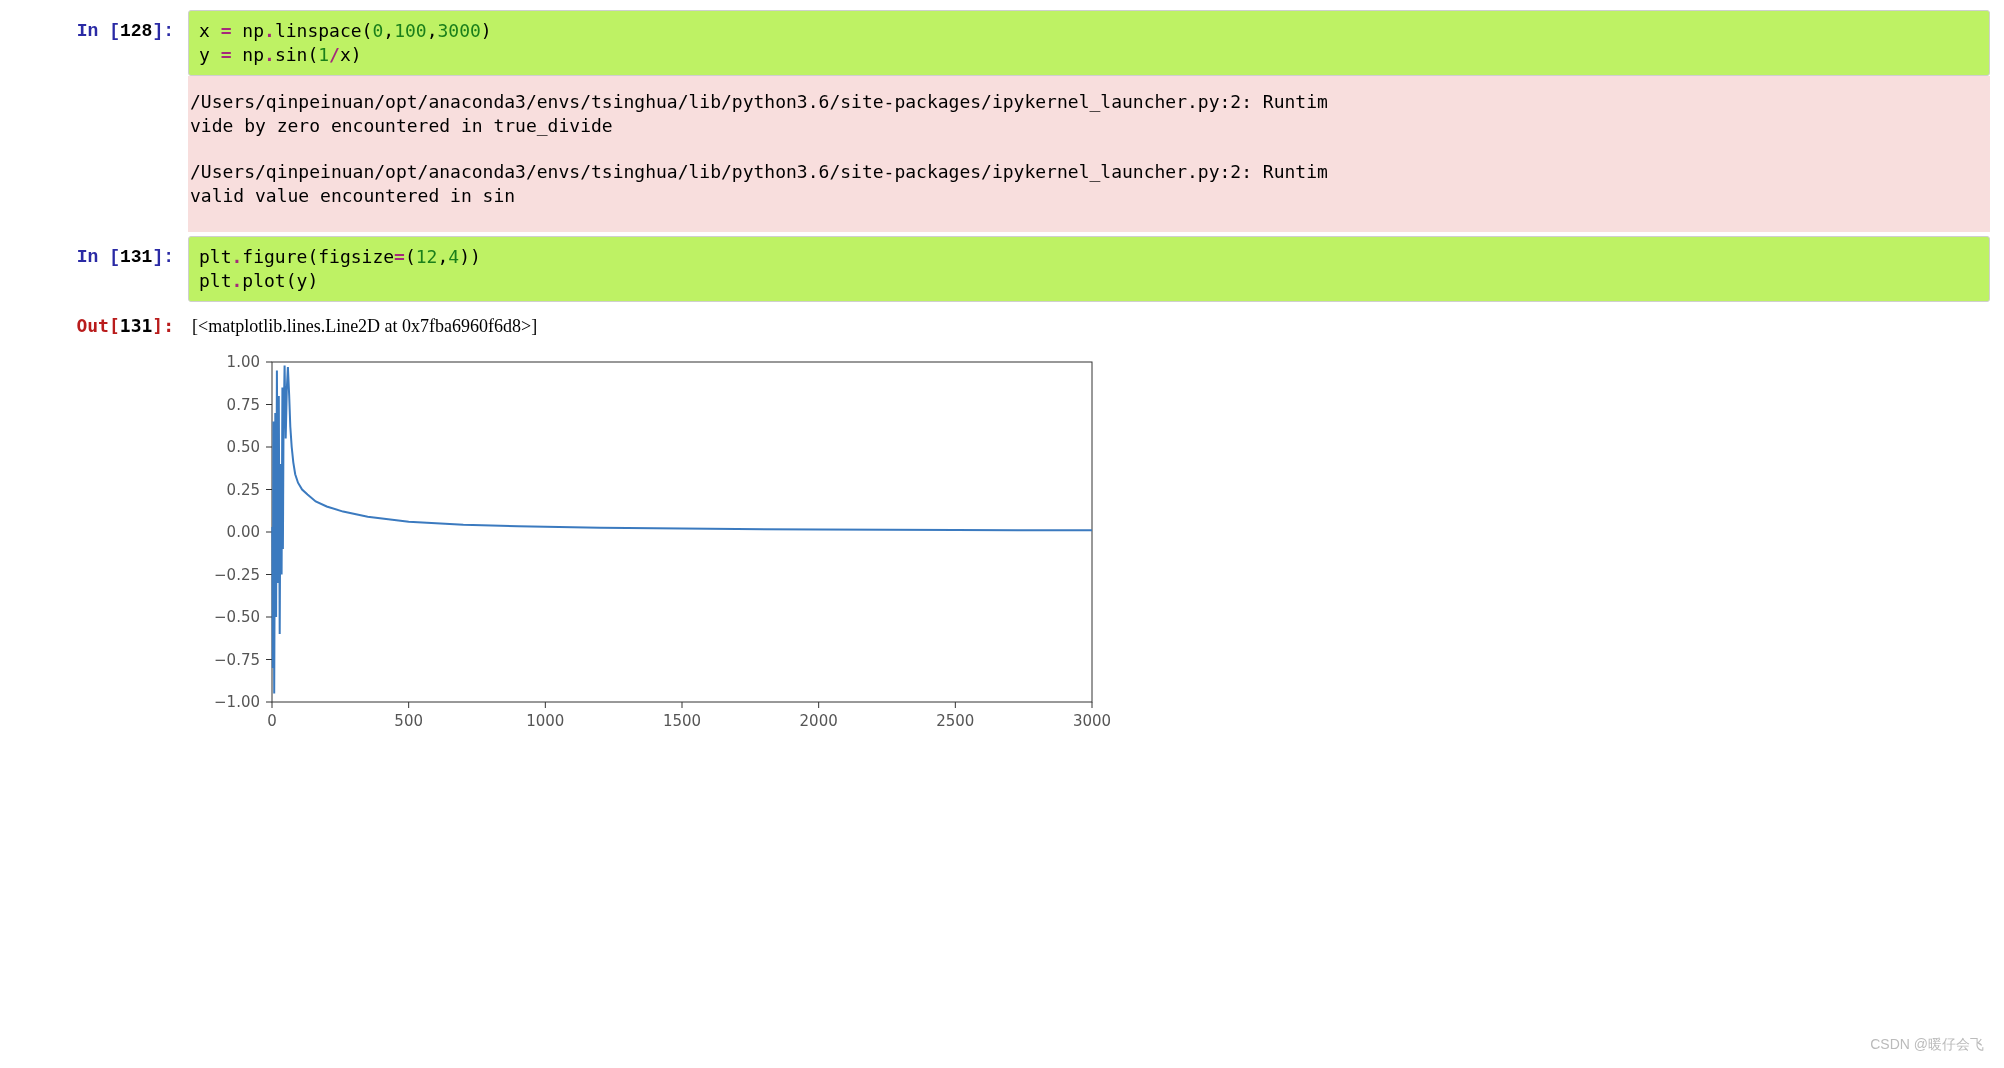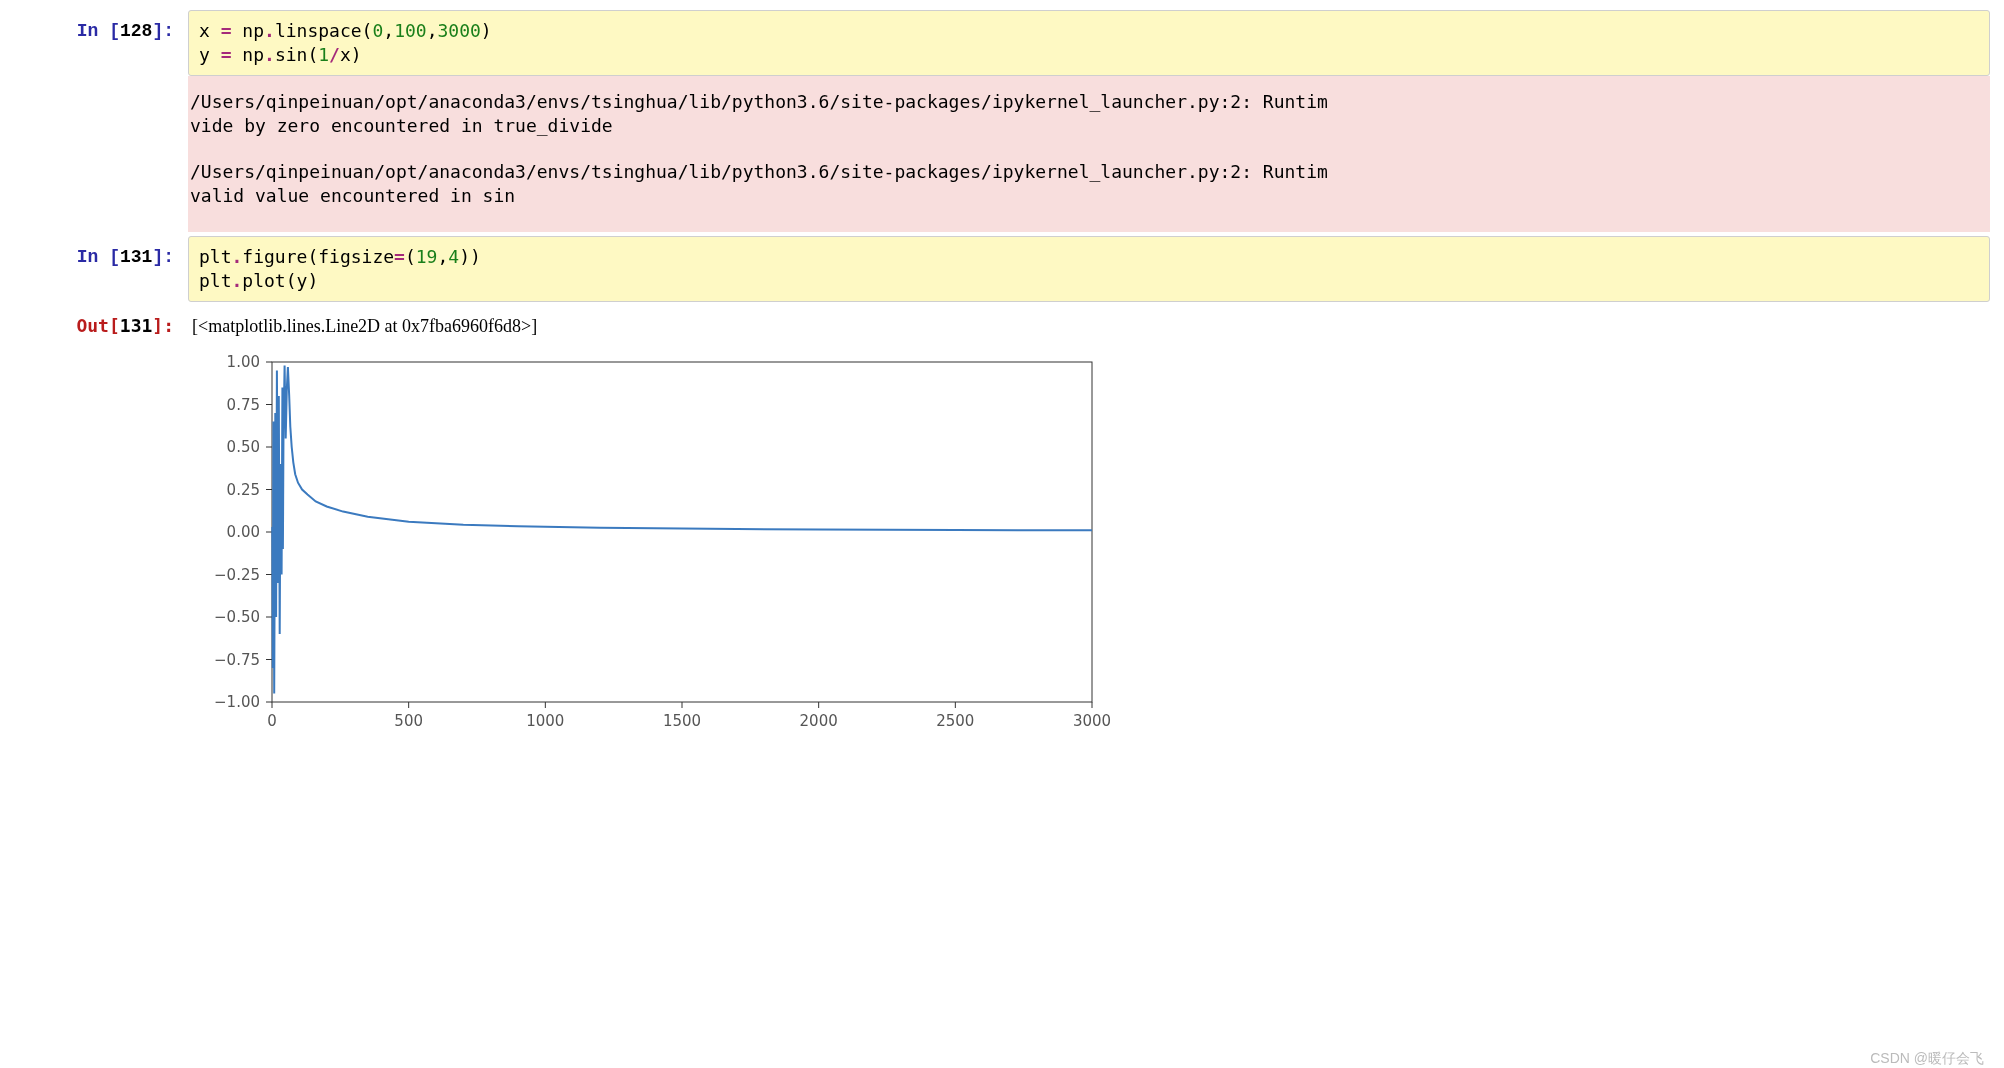--- a/index.html
+++ b/index.html
@@ -25,21 +25,21 @@
     flex-shrink: 0;
   }
   .prompt-in { color: #2a2aa5; font-weight: bold; font-family: Liberation Mono, monospace; }
   .prompt-out { color: #b91c1c; font-weight: bold; }
   .prompt-num { color: inherit; }
   .area {
     flex: 1 1 auto;
     min-width: 0;
   }
   .code-box {
-    background: #fef9c3;
+    background: #bef264;
     border: 1px solid #cfcfcf;
     border-radius: 3px;
     padding: 8px 10px;
     font-family: inherit;
     line-height: 24px;
     white-space: pre;
     overflow: hidden;
   }
   .error-box {
     background: #f8dedd;
@@ -80,21 +80,21 @@
     stroke-width: 1;
   }
   .plot-line {
     stroke: #3b7abf;
     stroke-width: 2;
     fill: none;
   }
   .watermark {
     position: fixed;
     right: 20px;
-    bottom: 0;
+    bottom: 14px;
     color: #bbb;
     font-family: sans-serif;
     font-size: 14px;
   }
 </style>
 </head>
 <body>
 
 <div class="cell">
   <div class="prompt">
@@ -109,21 +109,21 @@
 <div class="stderr-gap"></div><span>/Users/qinpeinuan/opt/anaconda3/envs/tsinghua/lib/python3.6/site-packages/ipykernel_launcher.py:2: Runtim</span>
 <span>valid value encountered in sin</span></div>
   </div>
 </div>
 
 <div class="cell">
   <div class="prompt">
     <span class="prompt-in">In [</span><span class="prompt-in prompt-num">131</span><span class="prompt-in">]:</span>
   </div>
   <div class="area">
-    <div class="code-box"><span class="tok-name">plt</span><span class="tok-op">.</span><span class="tok-name">figure</span><span>(</span><span class="tok-name">figsize</span><span class="tok-op">=</span><span>(</span><span class="tok-num">19</span><span>,</span><span class="tok-num">4</span><span>)</span><span>)</span>
+    <div class="code-box"><span class="tok-name">plt</span><span class="tok-op">.</span><span class="tok-name">figure</span><span>(</span><span class="tok-name">figsize</span><span class="tok-op">=</span><span>(</span><span class="tok-num">12</span><span>,</span><span class="tok-num">4</span><span>)</span><span>)</span>
 <span class="tok-name">plt</span><span class="tok-op">.</span><span class="tok-name">plot</span><span>(</span><span class="tok-name">y</span><span>)</span></div>
   </div>
 </div>
 
 <div class="cell">
   <div class="prompt">
     <span class="prompt-out">Out[</span><span class="prompt-out prompt-num">131</span><span class="prompt-out">]:</span>
   </div>
   <div class="area">
     <div class="output-text">[&lt;matplotlib.lines.Line2D at 0x7fba6960f6d8&gt;]</div>

